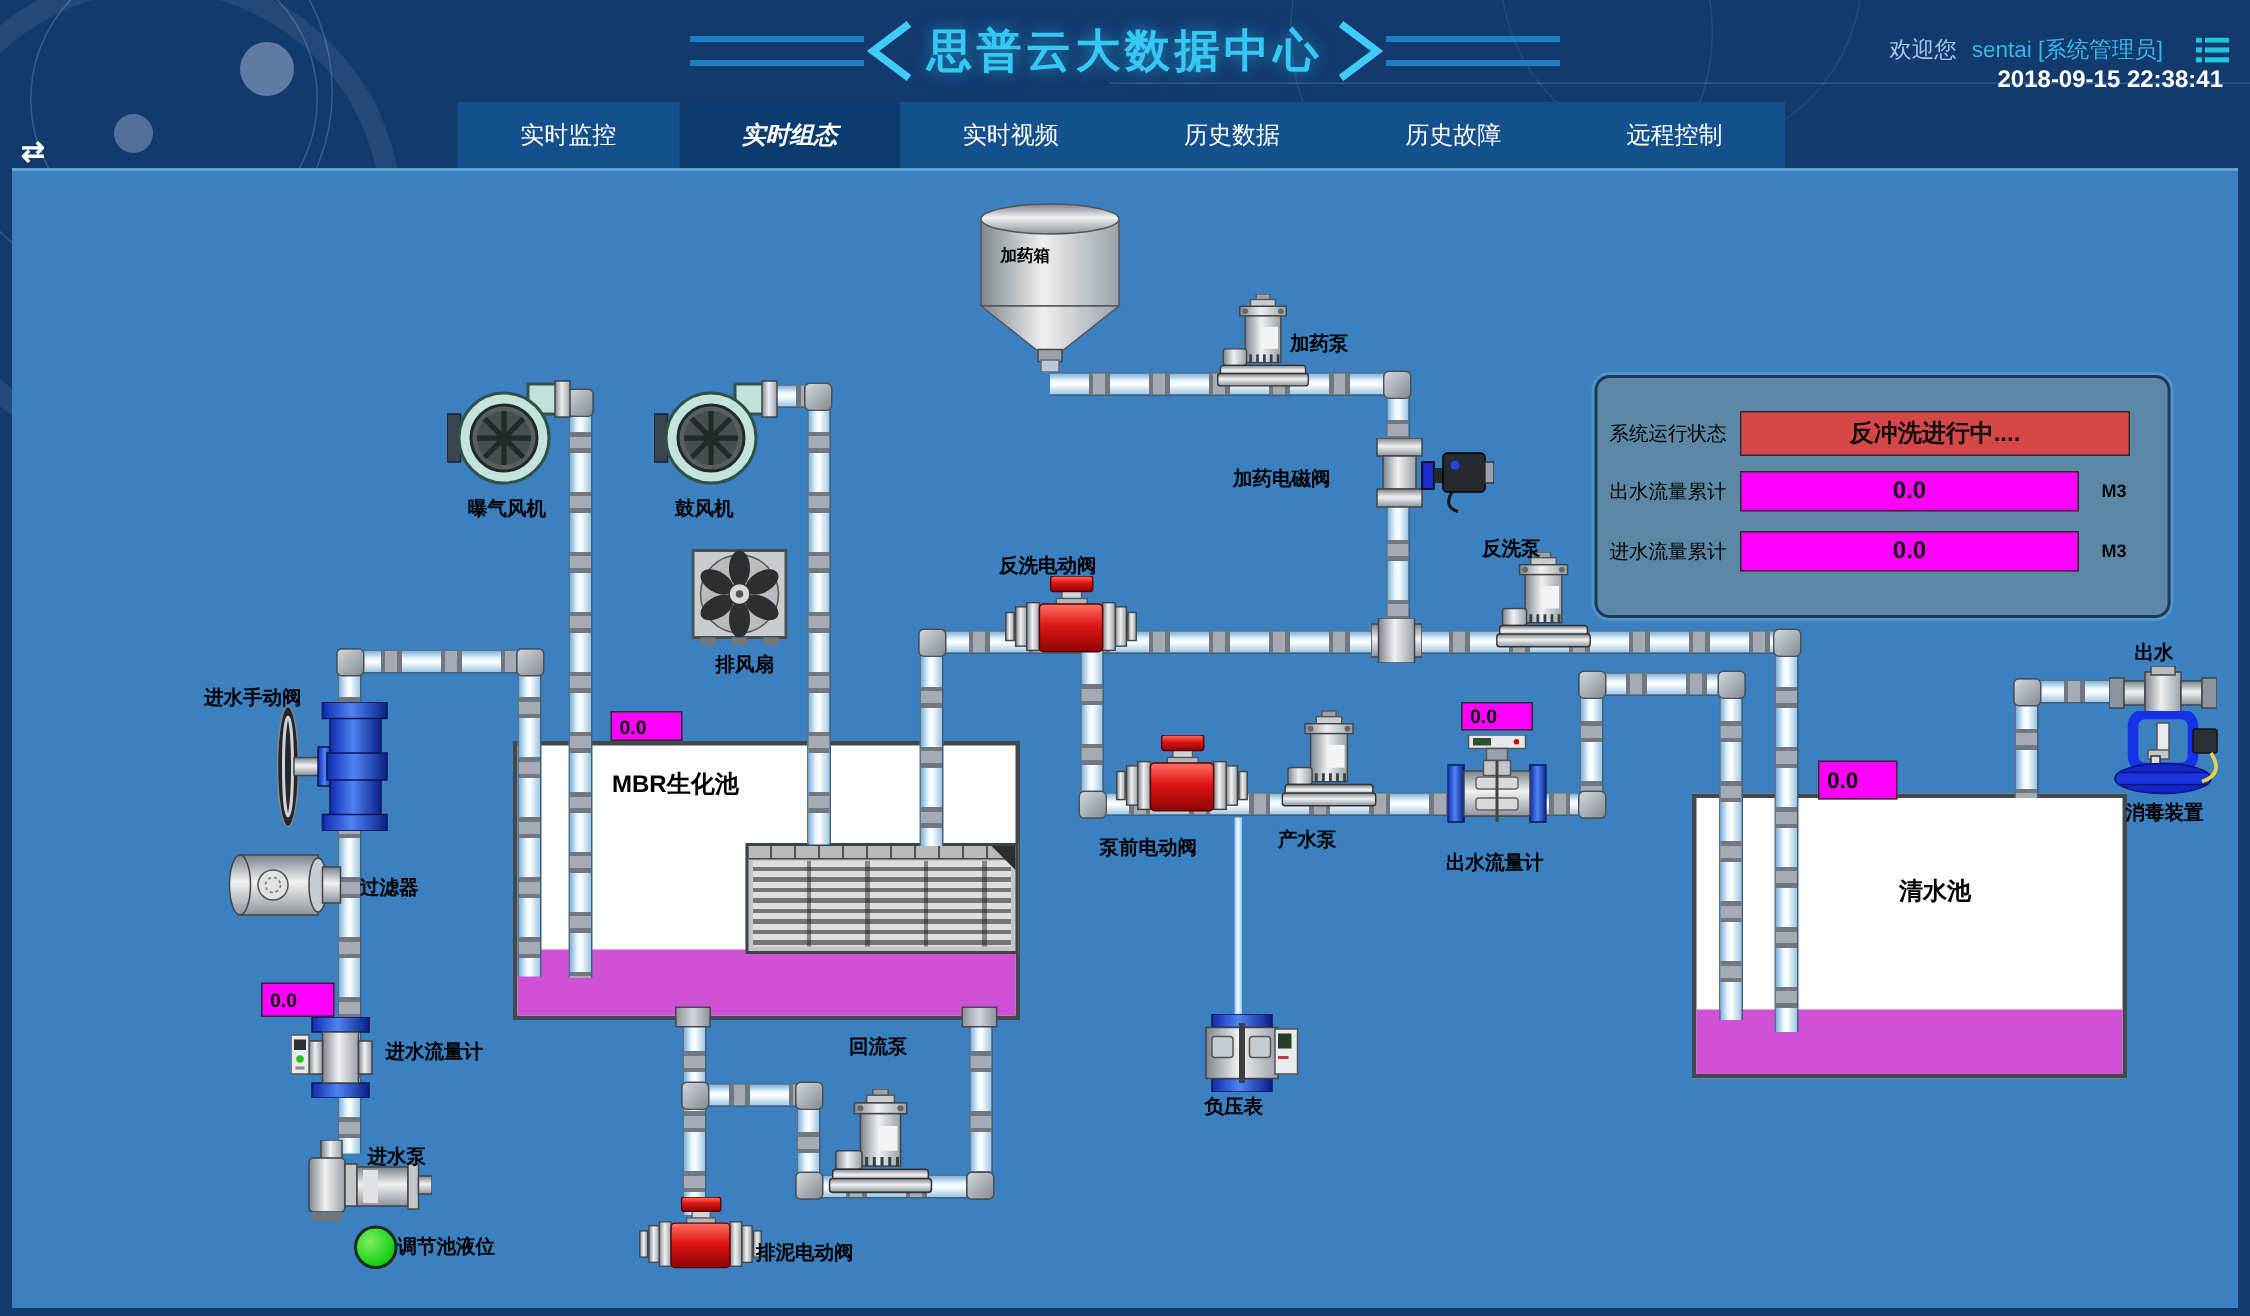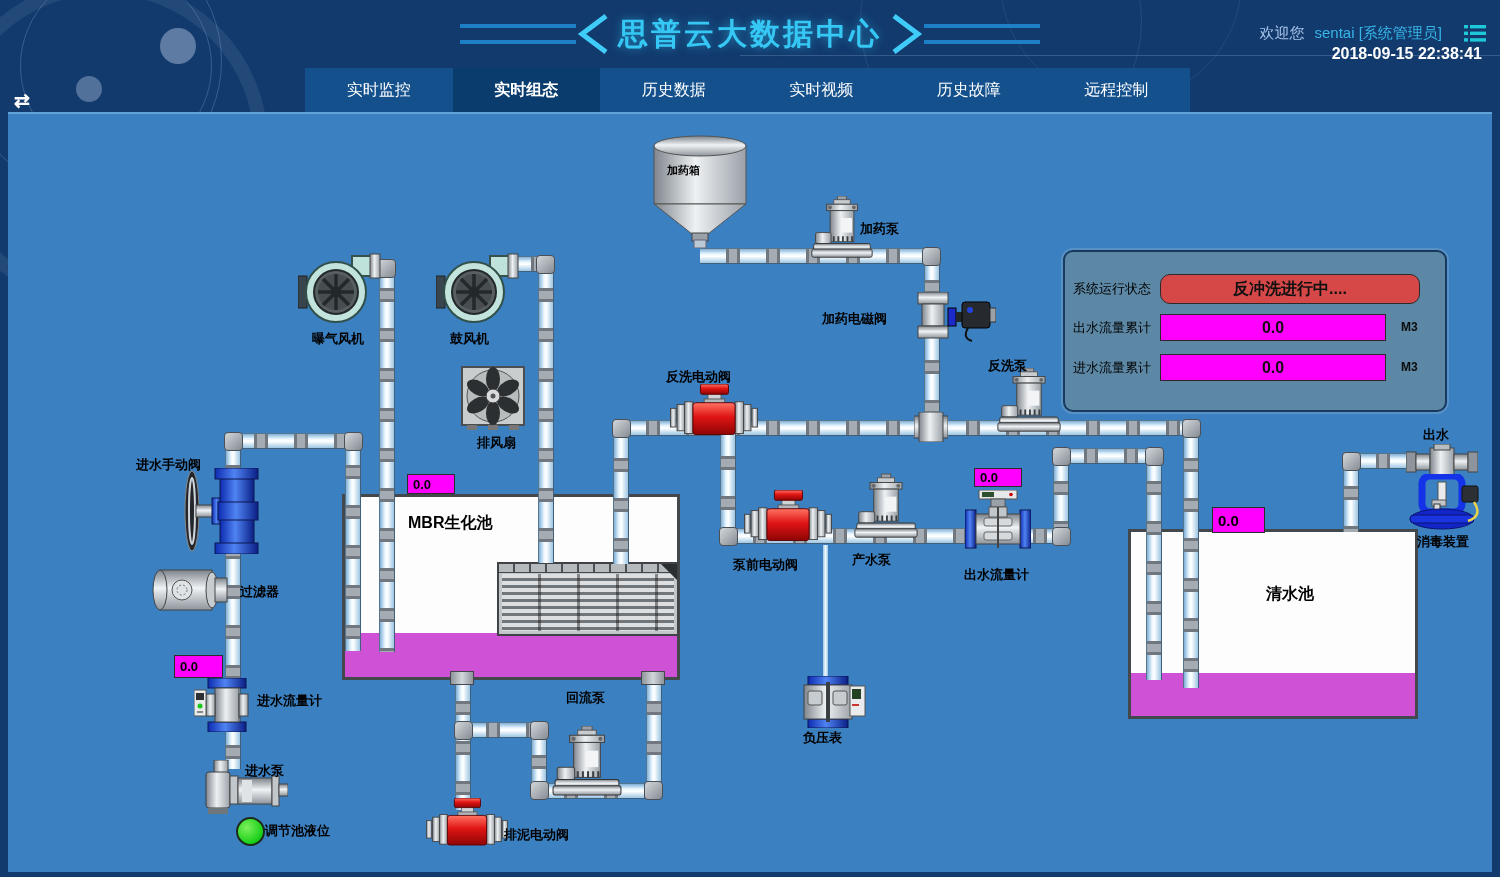--- a/index.html
+++ b/index.html
@@ -14,21 +14,21 @@
   .title{font-size:30px;font-weight:bold;color:#35c8f5;letter-spacing:3px;text-shadow:0 0 10px rgba(53,200,245,.55);white-space:nowrap;}
   .welcome{position:absolute;right:58px;top:24px;font-size:15px;white-space:nowrap;}
   .welcome .w1{color:#a6c4ea;margin-right:10px;}
   .welcome .w2{color:#38b6e8;}
   .datetime{position:absolute;right:18px;top:45px;font-size:16px;font-weight:bold;color:#fff;}
   .menuicon{position:absolute;right:14px;top:25px;width:22px;height:17px;}
   .collapse{position:absolute;left:14px;top:89px;color:#fff;font-size:19px;font-weight:bold;}
   
   .nav{position:absolute;left:305px;top:68px;width:885px;height:44px;display:flex;background:#14518c;}
   .tab{flex:1;display:flex;align-items:center;justify-content:center;color:#fff;font-size:16px;cursor:pointer;}
-  .tab.active{background:#0b3c6e;font-weight:bold;}
+  .tab.active{background:#0b3c6e;font-weight:bold;font-style:italic;}
   
   .main{position:absolute;left:8px;top:112px;width:1484px;height:758px;background:#3b80c1;border-top:2px solid #61a2d8;}
   
   .tank{position:absolute;background:#fdfdfd;border:3px solid #43484c;}
   .liquid{position:absolute;left:0;right:0;bottom:0;background:#cf52d6;}
   
   .module{position:absolute;background:#c3c6c9;border:2px solid #3f4348;}
   .module .ticks{position:absolute;top:0;left:0;right:0;height:8px;background:repeating-linear-gradient(90deg,#b7babd 0 14px,#4d5156 14px 16px);border-bottom:1px solid #44484c;}
   .module .rows{position:absolute;left:3px;right:3px;top:10px;bottom:3px;
     background-image:repeating-linear-gradient(90deg,rgba(25,25,25,0) 0 36px,rgba(25,25,25,.45) 36px 39px),
@@ -45,21 +45,21 @@
   .elb{position:absolute;width:17px;height:17px;background:linear-gradient(135deg,#d2d7db,#858c93);border:1px solid #4a5056;border-radius:4px;}
   .stub{position:absolute;width:22px;height:12px;background:linear-gradient(90deg,#8d949b,#d2d7db,#8d949b);border:1px solid #44484c;}
   
   .lbl{position:absolute;font-size:13px;font-weight:bold;color:#000;white-space:nowrap;}
   .lbl.big{font-size:16px;}
   .vbox{position:absolute;background:#ff00ff;border:1px solid #2c2c2c;color:#000;font-size:13px;font-weight:bold;display:flex;align-items:center;padding-left:5px;box-sizing:border-box;}
   
   .spanel{position:absolute;left:1063px;top:250px;width:380px;height:158px;background:#5c88a6;border:2px solid #173a5e;border-radius:10px;box-shadow:0 0 0 2px rgba(130,170,205,.4);}
   .slabel{position:absolute;font-size:13px;color:#000000;white-space:nowrap;}
   .sval{position:absolute;display:flex;align-items:center;justify-content:center;font-weight:bold;font-size:16px;color:#101010;border:1px solid #2b2b2b;box-sizing:border-box;}
-  .sval.alarm{background:#d64848;border-radius:10px;}
+  .sval.alarm{background:#d64848;}
   .sval.mag{background:#ff00ff;}
   .sunit{position:absolute;font-size:12px;font-weight:bold;color:#0b0b0b;}
   .green-ind{position:absolute;width:25px;height:25px;border-radius:50%;border:2px solid #1c2b1c;background:radial-gradient(circle at 35% 35%,#7cf05c,#17cf17 70%,#0f9c0f);}
   svg{display:block;}
 </style>
 </head>
 <body>
 
 <svg width="0" height="0" style="position:absolute" aria-hidden="true">
   <defs>
@@ -304,22 +304,22 @@
       <rect x="0" y="13.2" width="4" height="3.4"></rect>
         <rect x="6" y="13.2" width="16" height="3.4"></rect>
     </g>
   </svg>
   <div class="datetime">2018-09-15 22:38:41</div>
   <div class="collapse">⇄</div>
 
   <div class="nav">
     <div class="tab">实时监控</div>
     <div class="tab active">实时组态</div>
+    <div class="tab">实时视频</div>
     <div class="tab">历史数据</div>
-    <div class="tab">实时视频</div>
     <div class="tab">历史故障</div>
     <div class="tab">远程控制</div>
   </div>
 
   <div class="main"></div>
 
   <div class="tank" style="left:342px;top:494px;width:332px;height:180px">
     <div class="liquid" style="height:44px"></div>
   </div>
   <div class="tank" style="left:1128px;top:529px;width:284px;height:184px">

